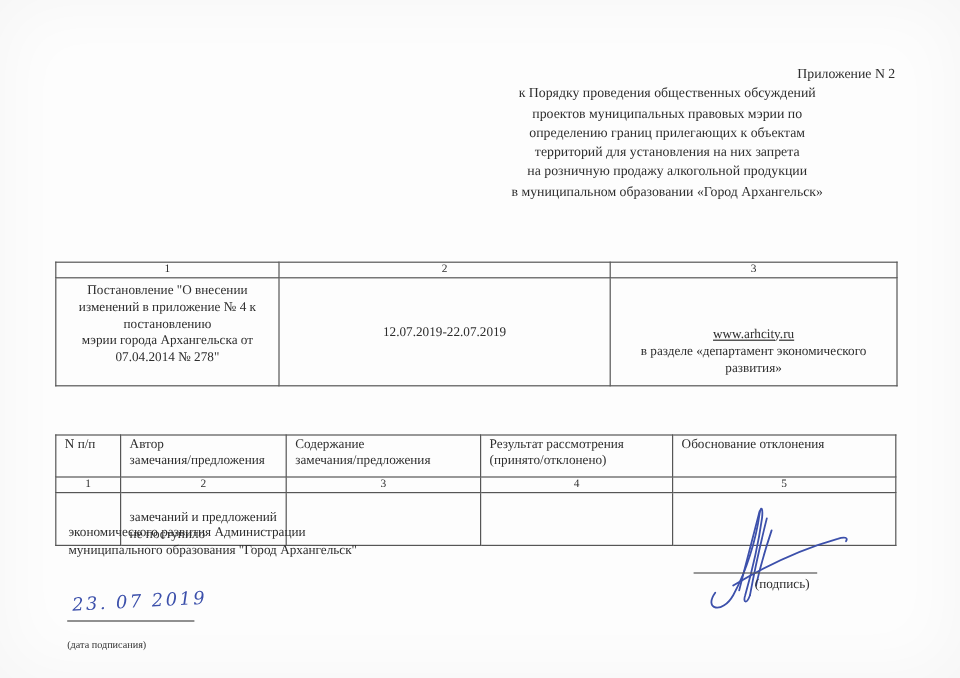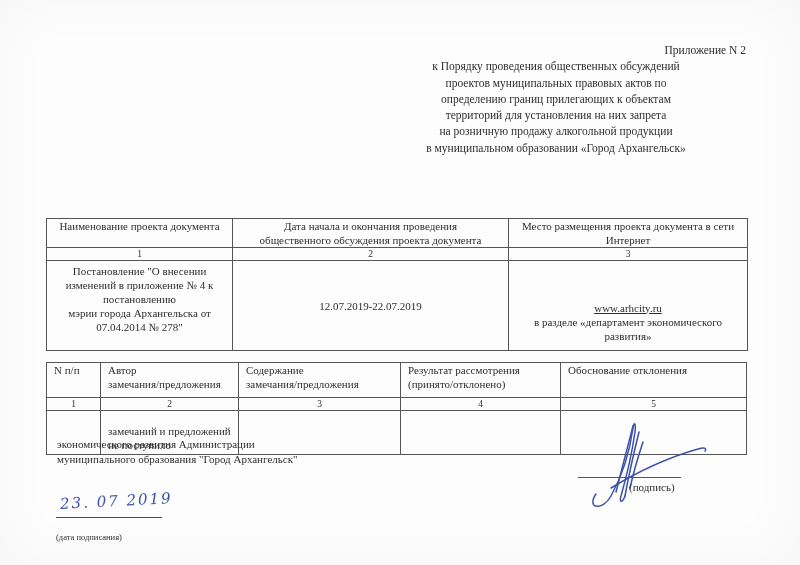--- a/index.html
+++ b/index.html
@@ -4,21 +4,21 @@
 <style>
   html,body{margin:0;padding:0;background:#e9e9e9;}
   .page{
     position:relative;width:800px;height:565px;background:#fdfdfd;
     font-family:"Liberation Serif","DejaVu Serif",serif;color:#2e2e2e;
     overflow:hidden;box-shadow:inset 0 0 60px rgba(0,0,0,0.035);
   }
   
   .appendix{position:absolute;top:42px;right:44px;width:400px;text-align:center;
     font-size:11.5px;line-height:16.3px;}
-  .appendix .first{text-align:right;padding-right:10px;}
+  .appendix .first{text-align:right;padding-right:10px;margin-top:12px;}
   
   .doc-title{position:absolute;top:176px;left:40px;width:745px;text-align:center;
     font-weight:bold;font-size:12px;line-height:14.5px;letter-spacing:.1px;}
   
   table{border-collapse:collapse;table-layout:fixed;position:absolute;left:46px;}
   td{border:1px solid #565656;overflow:hidden;}
   .pre{white-space:pre-line;}
   .t1{top:218px;width:701px;}
   .t1 .head td{height:27px;vertical-align:top;text-align:center;
     font-size:11px;line-height:13.5px;padding:1px 6px 0 6px;}
@@ -44,44 +44,37 @@
   .sig-svg{position:absolute;left:578px;top:416px;width:136px;height:95px;}
 </style>
 </head>
 <body>
 
 <div class="page">
 
   <div class="appendix">
     <div class="first">Приложение N 2</div>
     <div>к Порядку проведения общественных обсуждений</div>
-    <div>проектов муниципальных правовых актов по</div>
+    <div>проектов муниципальных правовых мэрии по</div>
     <div>определению границ прилегающих к объектам</div>
     <div>территорий для установления на них запрета</div>
     <div>на розничную продажу алкогольной продукции</div>
     <div>в муниципальном образовании «Город Архангельск»</div>
   </div>
 
   <div class="doc-title">
   </div>
 
   <table class="t1">
     <colgroup>
         <col style="width:186px">
         <col style="width:276px">
         <col style="width:239px">
       </colgroup>
     <tbody>
-        <tr class="head">
-      <td class="pre">Наименование проекта документа</td>
-      <td class="pre">Дата начала и окончания проведения
-общественного обсуждения проекта документа</td>
-      <td class="pre">Место размещения проекта документа в сети
-Интернет</td>
-    </tr>
     <tr class="nums">
       <td>1</td>
       <td>2</td>
       <td>3</td>
     </tr>
     <tr class="data">
       <td class="topcell pre">Постановление "О внесении
 изменений  в приложение № 4 к
 постановлению
 мэрии города Архангельска от

